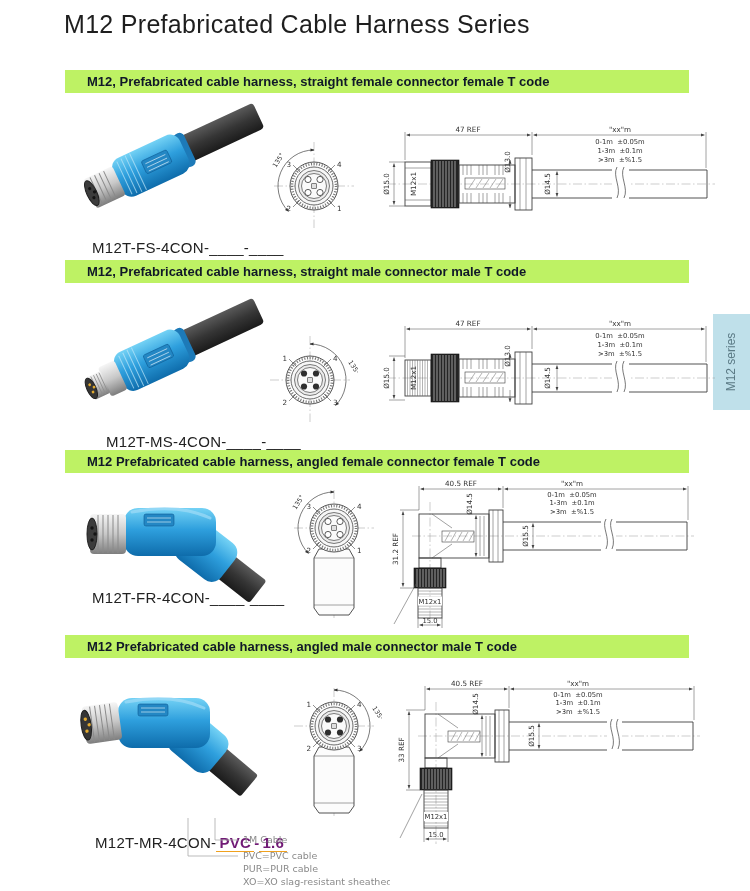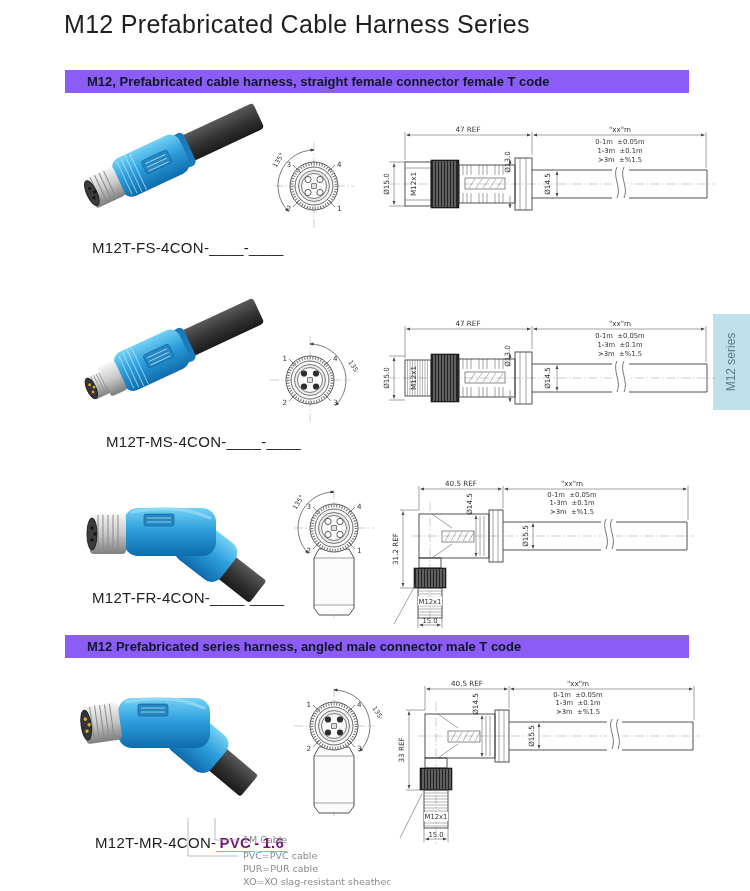--- a/index.html
+++ b/index.html
@@ -1,20 +1,20 @@
 <!DOCTYPE html>
 <html><head>
 <meta charset="utf-8">
 <style>
   html,body{margin:0;padding:0;background:#fff;}
   .page{position:relative;width:750px;height:891px;background:#fff;overflow:hidden;
         font-family:"Liberation Sans","DejaVu Sans",sans-serif;}
   .title{position:absolute;left:64px;top:10px;font-size:25px;font-weight:300;
          color:#1e1e1e;letter-spacing:.3px;text-align:center;}
-  .sec-bar{position:absolute;left:65px;width:624px;height:23px;background:#8b5cf6;
+  .sec-bar{position:absolute;left:65px;width:624px;height:23px;background:#bef264;
            display:flex;align-items:center;}
   .sec-bar span{padding-left:22px;font-size:13px;font-weight:600;color:#101828;}
   .abs{position:absolute;}
   .partnum{position:absolute;font-size:15px;font-weight:500;color:#222;letter-spacing:.3px;margin-top:35px;}
   .orange{color:#701a75;font-weight:600;}
   .u{border-bottom:1.5px solid #f0a11e;padding:0 3px;}
   .side-tab{position:absolute;right:0;top:314px;width:37px;height:96px;background:#bfe0ea;
             display:flex;align-items:center;justify-content:center;}
   .side-tab span{transform:rotate(-90deg);white-space:nowrap;font-size:12px;color:#5b7a85;}
   svg text{font-family:"DejaVu Sans","Liberation Sans",sans-serif;font-size:7.2px;fill:#333;}
@@ -198,20 +198,23 @@
     <text x="237" y="21.5" text-anchor="middle" class="t68">0-1m&nbsp;&nbsp;±0.05m</text>
     <text x="237" y="30.5" text-anchor="middle" class="t68">1-3m&nbsp;&nbsp;±0.1m</text>
     <text x="237" y="39.5" text-anchor="middle" class="t68">&gt;3m&nbsp;&nbsp;±%1.5</text>
     <text x="127" y="40" text-anchor="middle" transform="rotate(-90 127 40)">Ø13.0</text>
     <line x1="127" y1="50" x2="127" y2="38" class="thin" marker-end="url(#dimarrow)"></line>
     <line x1="127" y1="74" x2="127" y2="86" class="thin" marker-end="url(#dimarrow)"></line>
     <line x1="174" y1="49.5" x2="174" y2="74.5" class="thin" marker-start="url(#dimarrow)" marker-end="url(#dimarrow)"></line>
     <text x="167" y="62" text-anchor="middle" transform="rotate(-90 167 62)">Ø14.5</text>
   </svg>
 
+  <div class="sec-bar" style="top:260px">
+    <span>M12, Prefabricated cable harness, straight male connector male T code</span>
+  </div>
 
   <svg class="abs" style="left:78px;top:295px" width="215" height="118">
     <g transform="translate(12,94) rotate(-25)">
       <rect x="106" y="-14" width="80" height="28" rx="4" fill="url(#gCable)"></rect>
       <rect x="98" y="-18" width="12" height="36" rx="5" fill="#1d7ab8"></rect>
       <rect x="32" y="-21" width="72" height="42" rx="11" fill="url(#gBlue)"></rect>
       <g stroke="#bfe8fa" stroke-width="1" opacity=".7">
         <line x1="40" y1="-18" x2="40" y2="18"></line>
           <line x1="45" y1="-19" x2="45" y2="19"></line>
         <line x1="50" y1="-20" x2="50" y2="20"></line>
@@ -344,20 +347,23 @@
     <text x="237" y="21.5" text-anchor="middle" class="t68">0-1m&nbsp;&nbsp;±0.05m</text>
     <text x="237" y="30.5" text-anchor="middle" class="t68">1-3m&nbsp;&nbsp;±0.1m</text>
     <text x="237" y="39.5" text-anchor="middle" class="t68">&gt;3m&nbsp;&nbsp;±%1.5</text>
     <text x="127" y="40" text-anchor="middle" transform="rotate(-90 127 40)">Ø13.0</text>
     <line x1="127" y1="50" x2="127" y2="38" class="thin" marker-end="url(#dimarrow)"></line>
     <line x1="127" y1="74" x2="127" y2="86" class="thin" marker-end="url(#dimarrow)"></line>
     <line x1="174" y1="49.5" x2="174" y2="74.5" class="thin" marker-start="url(#dimarrow)" marker-end="url(#dimarrow)"></line>
     <text x="167" y="62" text-anchor="middle" transform="rotate(-90 167 62)">Ø14.5</text>
   </svg>
 
+  <div class="sec-bar" style="top:450px">
+    <span>M12 Prefabricated cable harness, angled female connector female T code</span>
+  </div>
 
   <svg class="abs" style="left:86px;top:488px" width="200" height="118">
     <g transform="translate(112,28) rotate(38)">
       <rect x="46" y="9" width="48" height="28" rx="3" fill="url(#gCable)"></rect>
       <rect x="0" y="0" width="56" height="46" rx="12" fill="url(#gBlue)"></rect>
     </g>
     <rect x="38" y="20" width="92" height="48" rx="14" fill="url(#gBlue)"></rect>
     <path d="M 46,24 Q 92,15 124,30" stroke="#9fdcf6" stroke-width="3" fill="none" opacity=".7" stroke-linecap="round"></path>
     <rect x="58" y="26" width="30" height="12" rx="2" fill="#2387c4" stroke="#0d5c94" stroke-width=".6"></rect>
     <g stroke="#cfe6f4" stroke-width=".7">
@@ -480,21 +486,21 @@
     <text x="6" y="73" text-anchor="middle" transform="rotate(-90 6 73)">31.2 REF</text>
     <rect x="26" y="120.5" width="24" height="9" class="wht"></rect>
     <text x="38" y="127.5" text-anchor="middle" class="t68">M12x1</text>
     <line x1="26" y1="142" x2="26" y2="152" class="thin"></line>
       <line x1="50" y1="142" x2="50" y2="152" class="thin"></line>
     <line x1="27.5" y1="149" x2="48.5" y2="149" class="thin" marker-start="url(#dimarrow)" marker-end="url(#dimarrow)"></line>
     <text x="38" y="147" text-anchor="middle" class="t68">15.0</text>
   </svg>
 
   <div class="sec-bar" style="top:635px">
-    <span>M12 Prefabricated series harness, angled male connector male T code</span>
+    <span>M12 Prefabricated cable harness, angled male connector male T code</span>
   </div>
 
   <svg class="abs" style="left:78px;top:676px" width="205" height="124">
     <g transform="translate(114,32) rotate(40)">
       <rect x="44" y="9" width="50" height="28" rx="3" fill="url(#gCable)"></rect>
       <rect x="0" y="0" width="54" height="46" rx="12" fill="url(#gBlue)"></rect>
     </g>
     <rect x="40" y="22" width="92" height="50" rx="14" fill="url(#gBlue)"></rect>
     <path d="M 48,26 Q 94,17 126,32" stroke="#9fdcf6" stroke-width="3" fill="none" opacity=".7" stroke-linecap="round"></path>
     <rect x="60" y="28" width="30" height="12" rx="2" fill="#2387c4" stroke="#0d5c94" stroke-width=".6"></rect>

